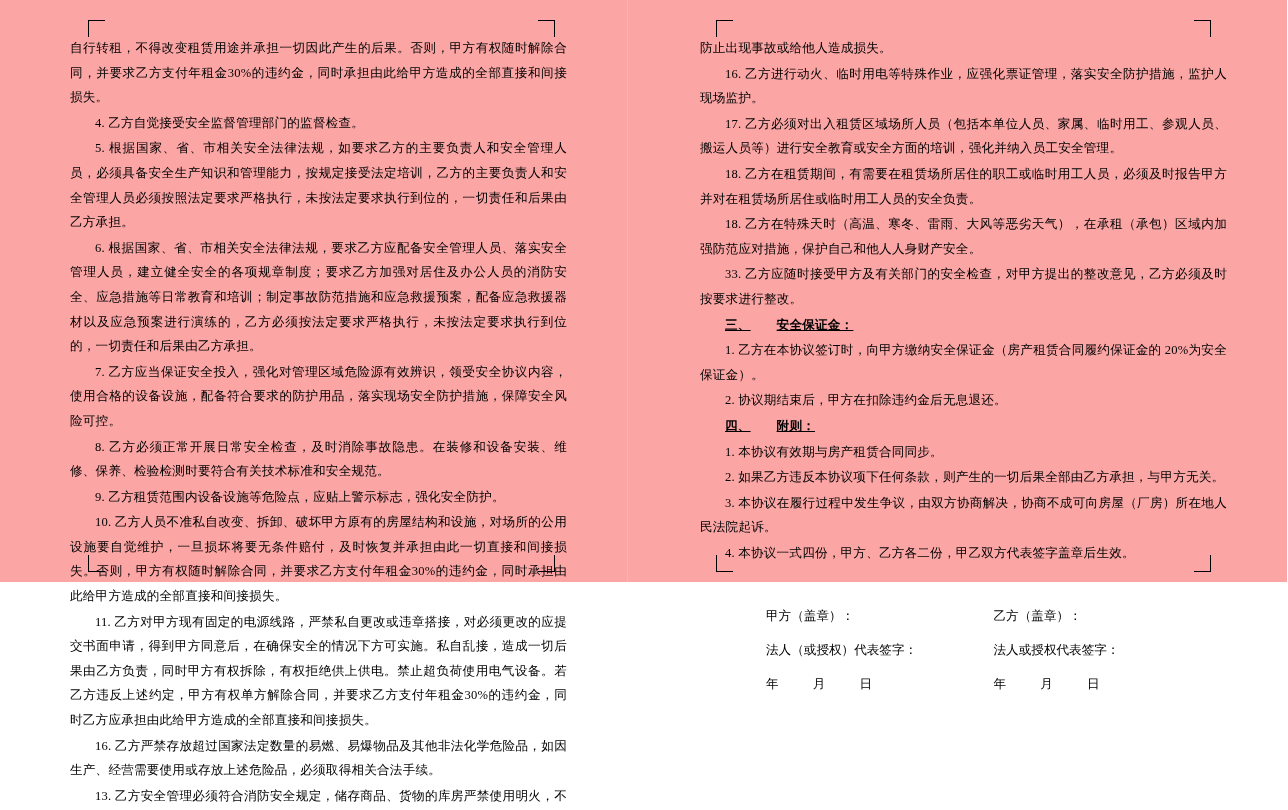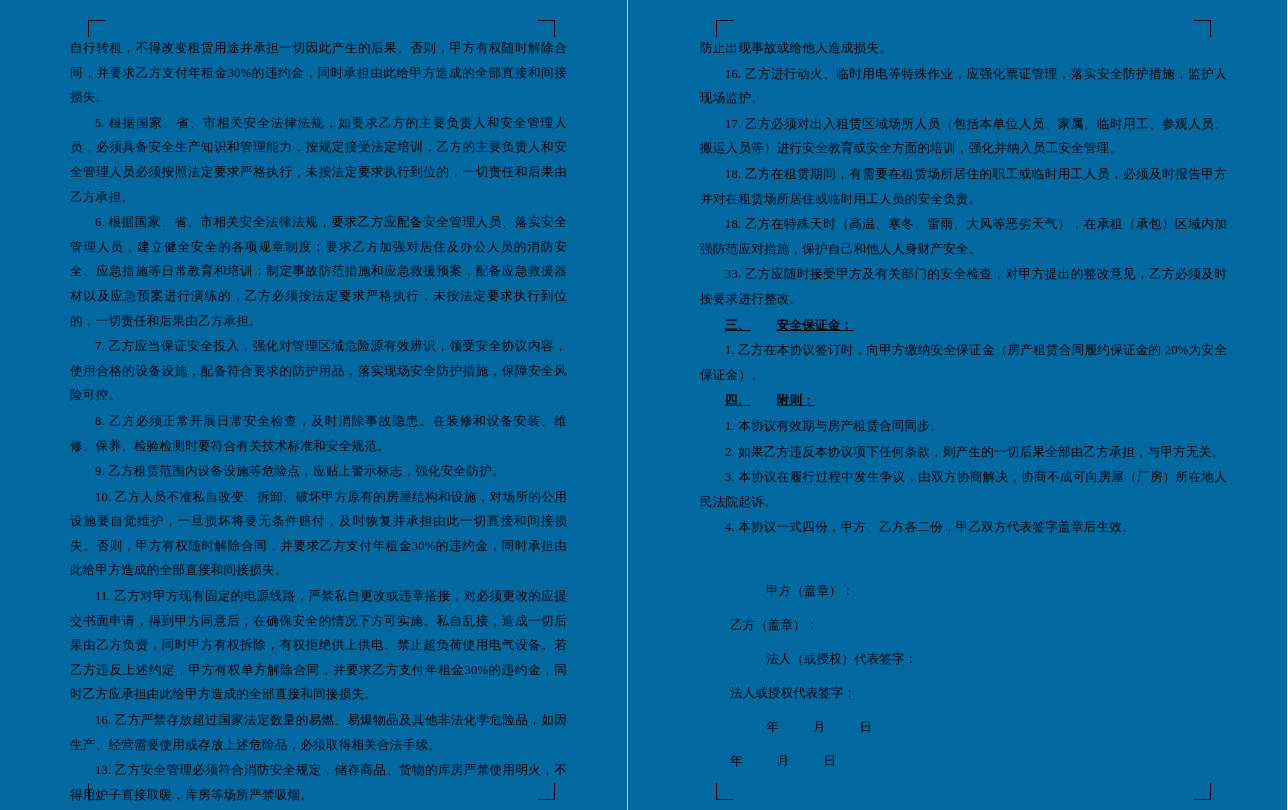--- a/index.html
+++ b/index.html
@@ -17,22 +17,22 @@
   .doc-viewport {
     position: relative;
     width: 1288px;
     height: 810px;
     background: #ffffff;
     display: flex;
     flex-direction: row;
   }
   .page {
     position: relative;
-    background: #0369a1;
-    height: 810px;
+    background: #fca5a5;
+    height: 582px;
     box-sizing: border-box;
   }
   .page-left {
     width: 628px;
     border-right: 1px solid #c8c8c8;
   }
   .page-right {
     width: 659px;
   }
   .page-inner {
@@ -85,21 +85,21 @@
   }
   p.heading .gap { display: inline-block; width: 26px; }
 
   .sign-block {
     margin-top: 34px;
     font-size: 12.6px;
     line-height: 34px;
   }
   .sign-row {
     display: flex;
-    flex-direction: column;
+    flex-direction: row;
   }
   .sign-col {
     width: 50%;
     box-sizing: border-box;
   }
   .sign-col.left { padding-left: 66px; }
   .sign-col.right { padding-left: 30px; }
   .date-line {
     letter-spacing: 0.2px;
   }
@@ -111,20 +111,21 @@
 <div class="doc-viewport">
 
   <div class="page page-left">
     <div class="crop tl"></div>
     <div class="crop tr"></div>
     <div class="crop bl"></div>
     <div class="crop br"></div>
     <div class="page-inner">
       <div class="body-text">
         <p class="para">自行转租，不得改变租赁用途并承担一切因此产生的后果。否则，甲方有权随时解除合同，并要求乙方支付年租金30%的违约金，同时承担由此给甲方造成的全部直接和间接损失。</p>
+        <p class="para indent">4. 乙方自觉接受安全监督管理部门的监督检查。</p>
         <p class="para indent">5. 根据国家、省、市相关安全法律法规，如要求乙方的主要负责人和安全管理人员，必须具备安全生产知识和管理能力，按规定接受法定培训，乙方的主要负责人和安全管理人员必须按照法定要求严格执行，未按法定要求执行到位的，一切责任和后果由乙方承担。</p>
         <p class="para indent">6. 根据国家、省、市相关安全法律法规，要求乙方应配备安全管理人员、落实安全管理人员，建立健全安全的各项规章制度；要求乙方加强对居住及办公人员的消防安全、应急措施等日常教育和培训；制定事故防范措施和应急救援预案，配备应急救援器材以及应急预案进行演练的，乙方必须按法定要求严格执行，未按法定要求执行到位的，一切责任和后果由乙方承担。</p>
         <p class="para indent">7. 乙方应当保证安全投入，强化对管理区域危险源有效辨识，领受安全协议内容，使用合格的设备设施，配备符合要求的防护用品，落实现场安全防护措施，保障安全风险可控。</p>
         <p class="para indent">8. 乙方必须正常开展日常安全检查，及时消除事故隐患。在装修和设备安装、维修、保养、检验检测时要符合有关技术标准和安全规范。</p>
         <p class="para indent">9. 乙方租赁范围内设备设施等危险点，应贴上警示标志，强化安全防护。</p>
         <p class="para indent">10. 乙方人员不准私自改变、拆卸、破坏甲方原有的房屋结构和设施，对场所的公用设施要自觉维护，一旦损坏将要无条件赔付，及时恢复并承担由此一切直接和间接损失。否则，甲方有权随时解除合同，并要求乙方支付年租金30%的违约金，同时承担由此给甲方造成的全部直接和间接损失。</p>
         <p class="para indent">11. 乙方对甲方现有固定的电源线路，严禁私自更改或违章搭接，对必须更改的应提交书面申请，得到甲方同意后，在确保安全的情况下方可实施。私自乱接，造成一切后果由乙方负责，同时甲方有权拆除，有权拒绝供上供电。禁止超负荷使用电气设备。若乙方违反上述约定，甲方有权单方解除合同，并要求乙方支付年租金30%的违约金，同时乙方应承担由此给甲方造成的全部直接和间接损失。</p>
         <p class="para indent">16. 乙方严禁存放超过国家法定数量的易燃、易爆物品及其他非法化学危险品，如因生产、经营需要使用或存放上述危险品，必须取得相关合法手续。</p>
         <p class="para indent">13. 乙方安全管理必须符合消防安全规定，储存商品、货物的库房严禁使用明火，不得用炉子直接取暖，库房等场所严禁吸烟。</p>
 
@@ -141,20 +142,21 @@
       <div class="body-text">
         <p class="para">防止出现事故或给他人造成损失。</p>
         <p class="para indent">16. 乙方进行动火、临时用电等特殊作业，应强化票证管理，落实安全防护措施，监护人现场监护。</p>
         <p class="para indent">17. 乙方必须对出入租赁区域场所人员（包括本单位人员、家属、临时用工、参观人员、搬运人员等）进行安全教育或安全方面的培训，强化并纳入员工安全管理。</p>
         <p class="para indent">18. 乙方在租赁期间，有需要在租赁场所居住的职工或临时用工人员，必须及时报告甲方并对在租赁场所居住或临时用工人员的安全负责。</p>
         <p class="para indent">18. 乙方在特殊天时（高温、寒冬、雷雨、大风等恶劣天气），在承租（承包）区域内加强防范应对措施，保护自己和他人人身财产安全。</p>
         <p class="para indent">33. 乙方应随时接受甲方及有关部门的安全检查，对甲方提出的整改意见，乙方必须及时按要求进行整改。</p>
 
         <p class="heading"><span>三、</span><span class="gap"></span><span>安全保证金：</span></p>
         <p class="para indent">1. 乙方在本协议签订时，向甲方缴纳安全保证金（房产租赁合同履约保证金的 20%为安全保证金）。</p>
+        <p class="para indent">2. 协议期结束后，甲方在扣除违约金后无息退还。</p>
 
         <p class="heading"><span>四、</span><span class="gap"></span><span>附则：</span></p>
         <p class="para indent">1. 本协议有效期与房产租赁合同同步。</p>
         <p class="para indent">2. 如果乙方违反本协议项下任何条款，则产生的一切后果全部由乙方承担，与甲方无关。</p>
         <p class="para indent">3. 本协议在履行过程中发生争议，由双方协商解决，协商不成可向房屋（厂房）所在地人民法院起诉。</p>
         <p class="para indent">4. 本协议一式四份，甲方、乙方各二份，甲乙双方代表签字盖章后生效。</p>
 
         <div class="sign-block">
           <div class="sign-row">
             <div class="sign-col left">甲方（盖章）：</div>

